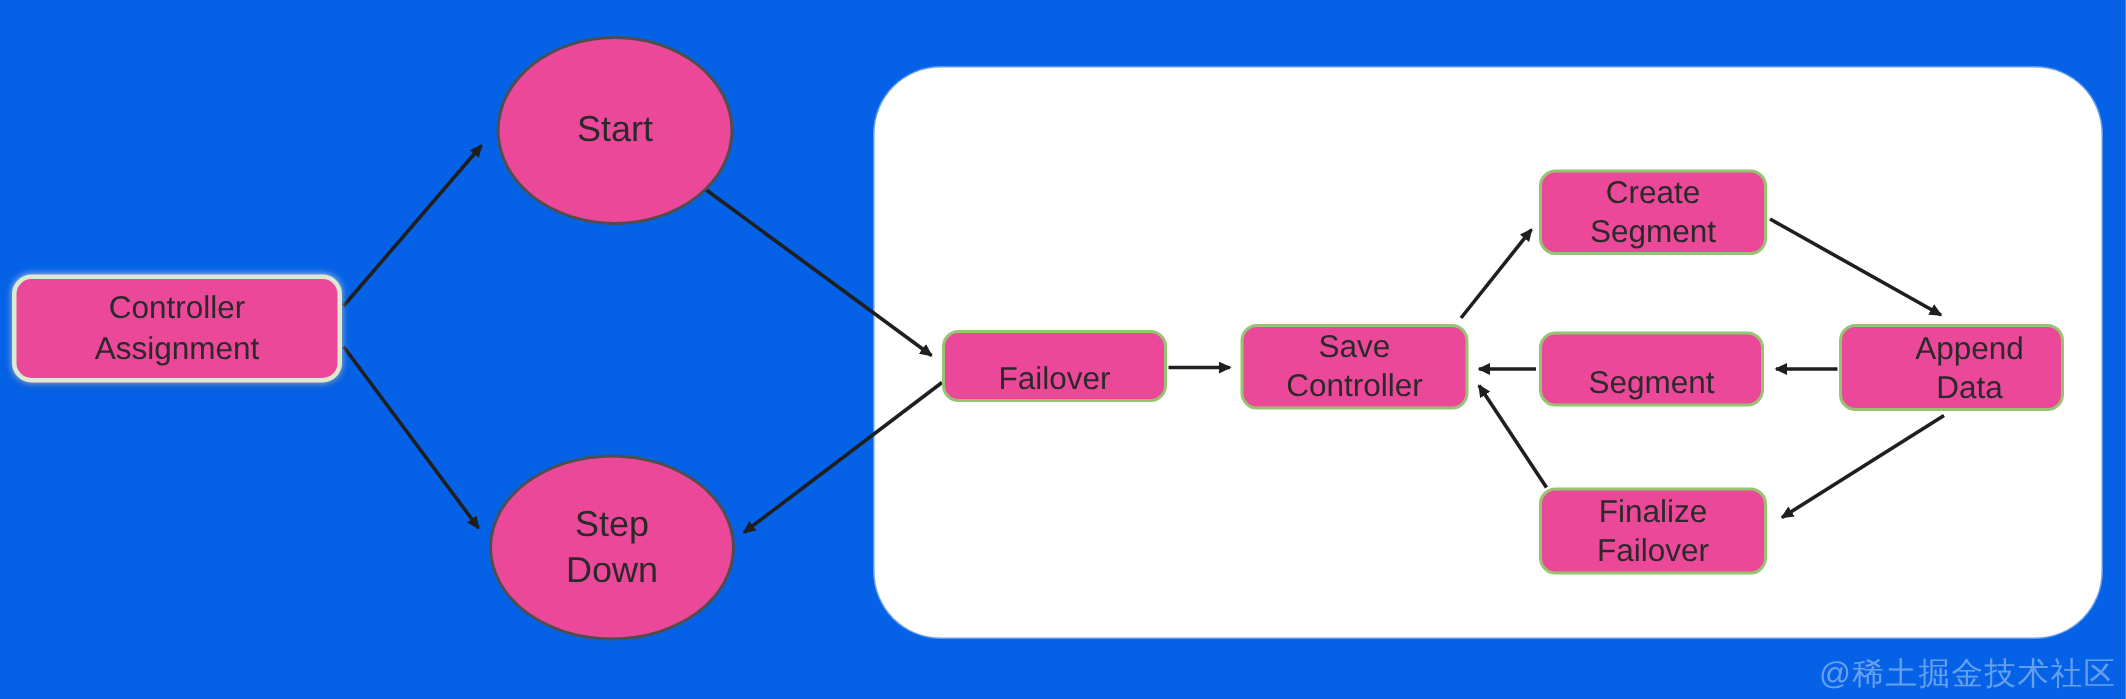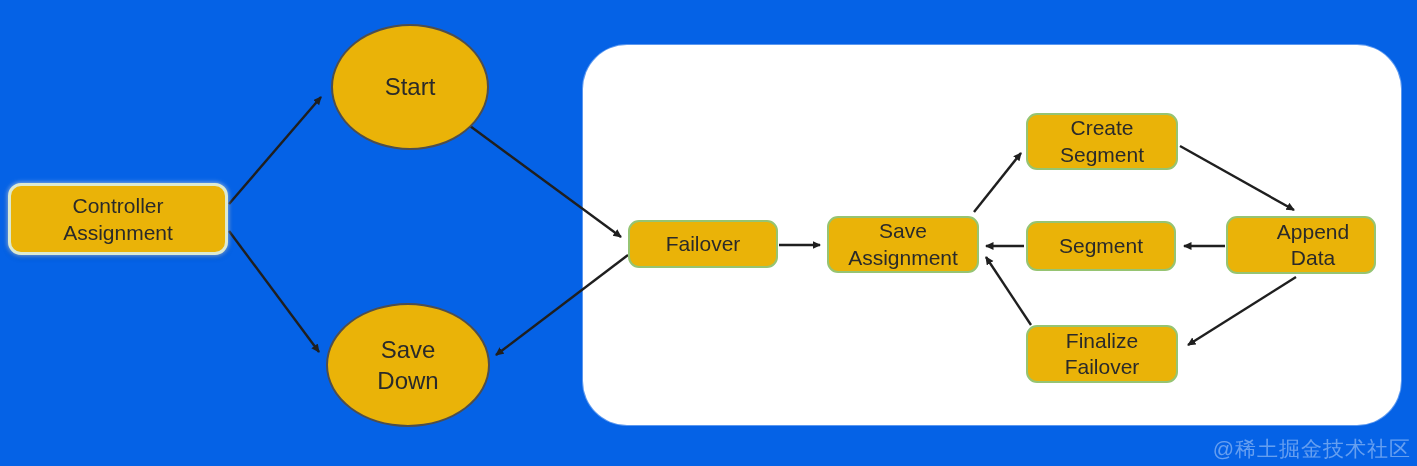--- a/index.html
+++ b/index.html
@@ -25,30 +25,31 @@
     left: 0; top: 0;
     width: 1417px; height: 466px;
     z-index: 2;
   }
   .node {
     position: absolute;
     display: flex;
     align-items: center;
     justify-content: center;
     text-align: center;
-    background: #eab308;
+    background: #ec4899;
     color: #2a2a2a;
     z-index: 3;
     box-sizing: border-box;
   }
   .rect {
     border: 2px solid #96c472;
     border-radius: 11px;
     font-size: 21px;
     line-height: 1.25;
+    align-items: flex-end;
   }
   .ellipse {
     border: 2px solid #4e4e4e;
     border-radius: 50%;
     font-size: 24px;
     line-height: 1.3;
   }
   .ca {
     left: 8px; top: 183px; width: 220px; height: 72px;
     border: 3px solid #dcead2;
@@ -110,29 +111,29 @@
 
   <div class="node ca">
     <span class="lbl">Controller Assignment</span>
   </div>
 
   <div class="node ellipse n-start">
     <span class="lbl">Start</span>
   </div>
 
   <div class="node ellipse n-stepdown">
-    <span class="lbl">Save Down</span>
+    <span class="lbl">Step Down</span>
   </div>
 
   <div class="node rect n-recover">
     <span class="lbl">Failover</span>
   </div>
 
   <div class="node rect n-savecheckpoint">
-    <span class="lbl">Save Assignment</span>
+    <span class="lbl">Save Controller</span>
   </div>
 
   <div class="node rect n-createsegment">
     <span class="lbl">Create Segment</span>
   </div>
 
   <div class="node rect n-failover">
     <span class="lbl">Segment</span>
   </div>
 

